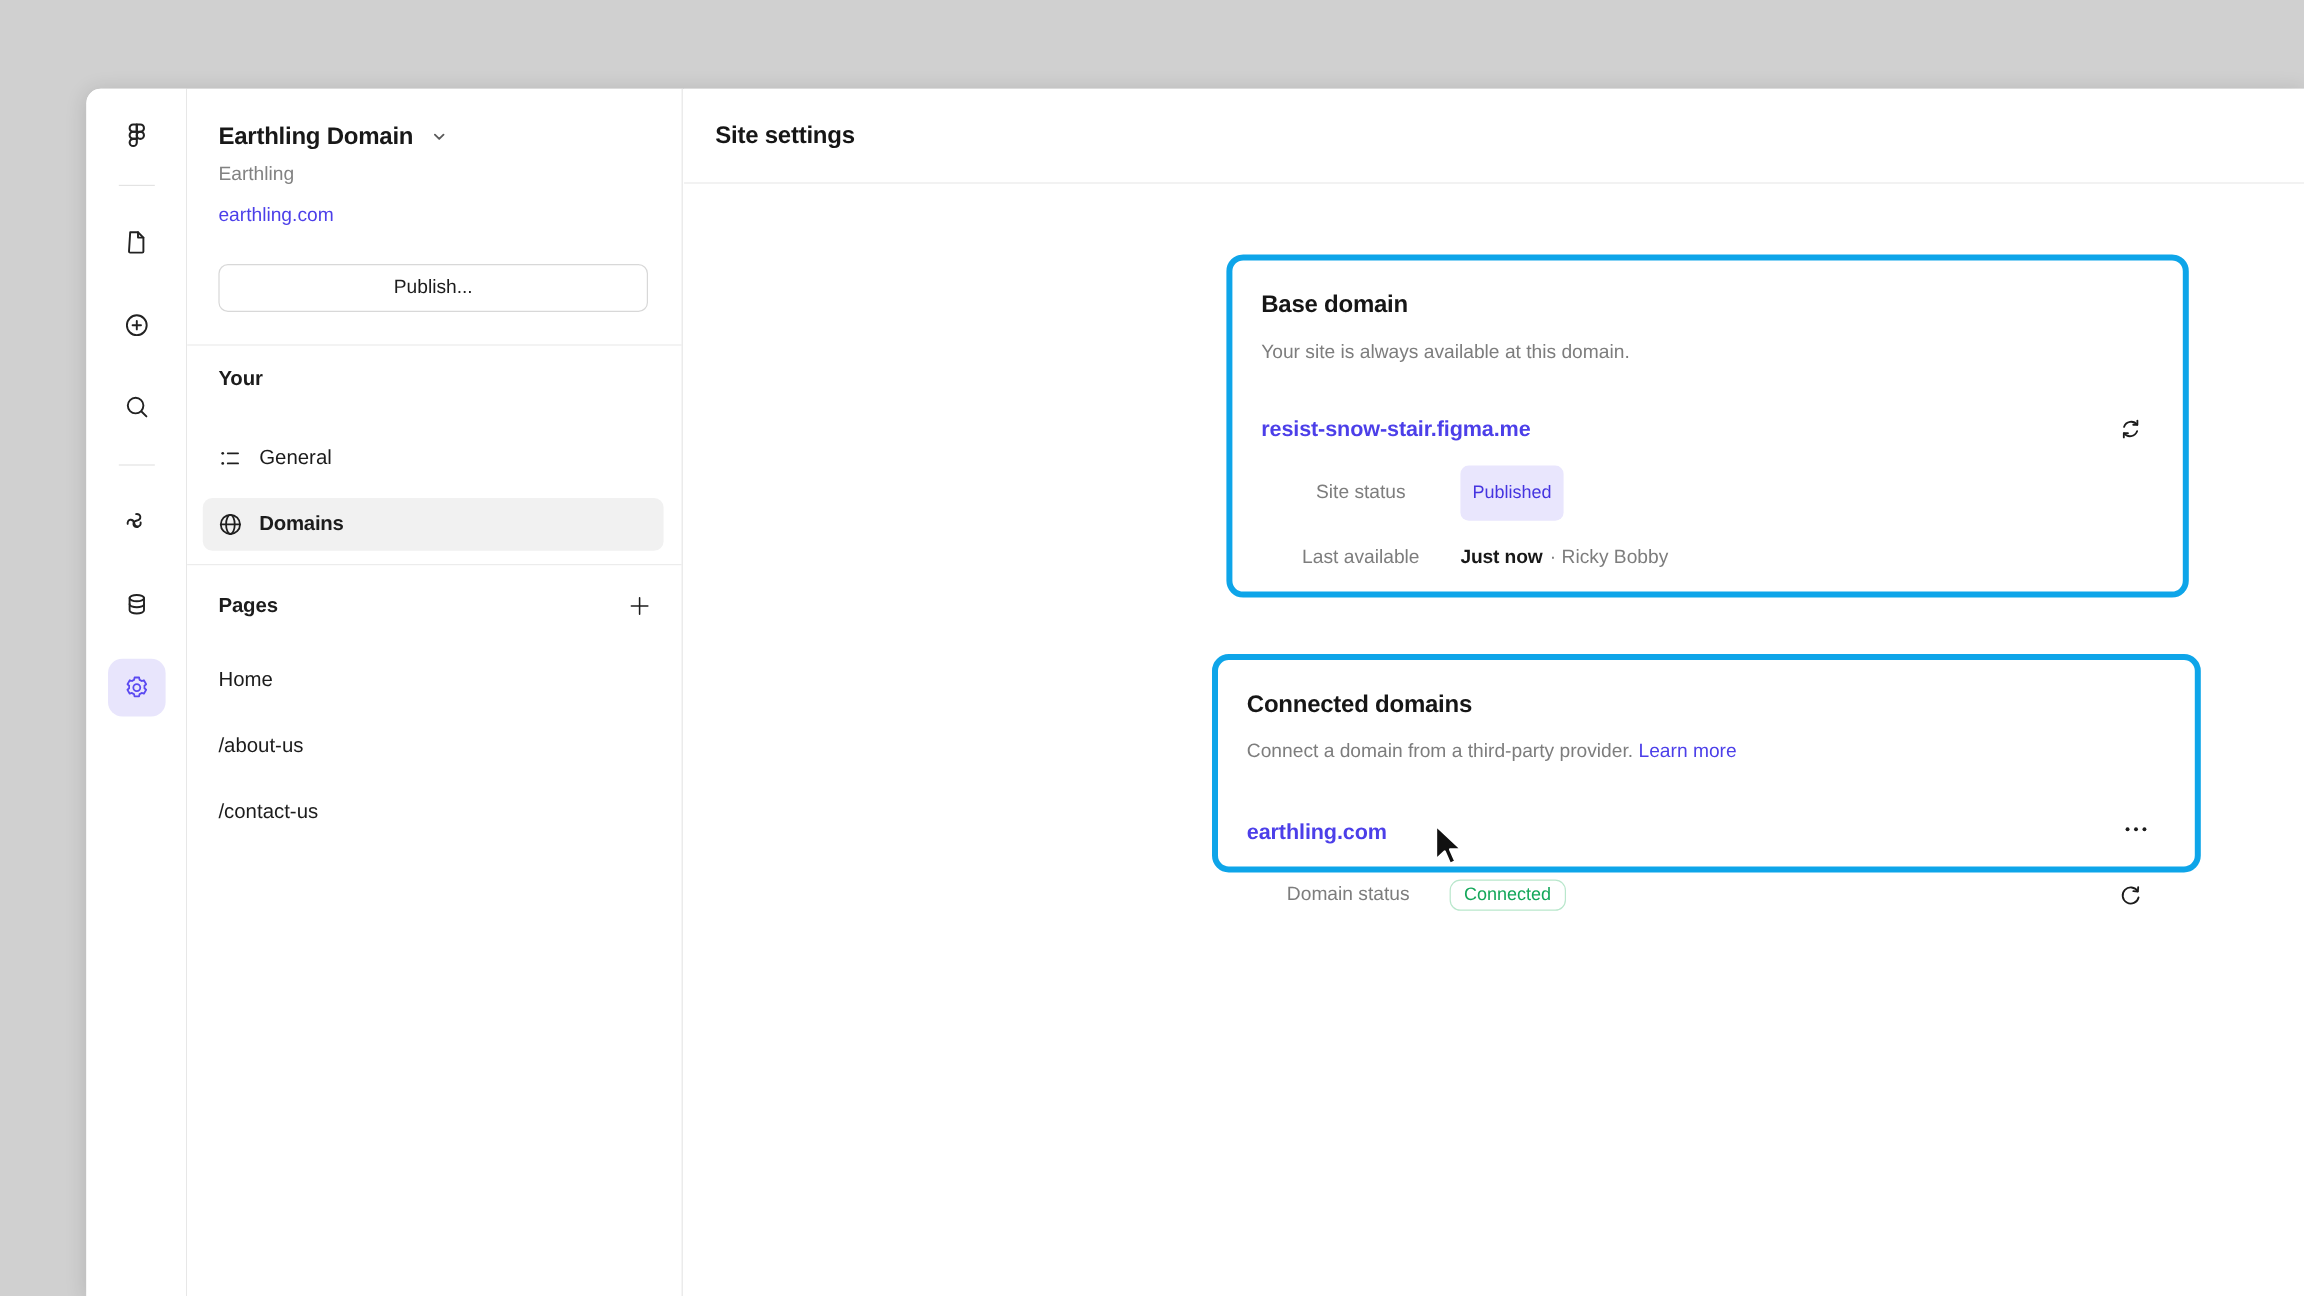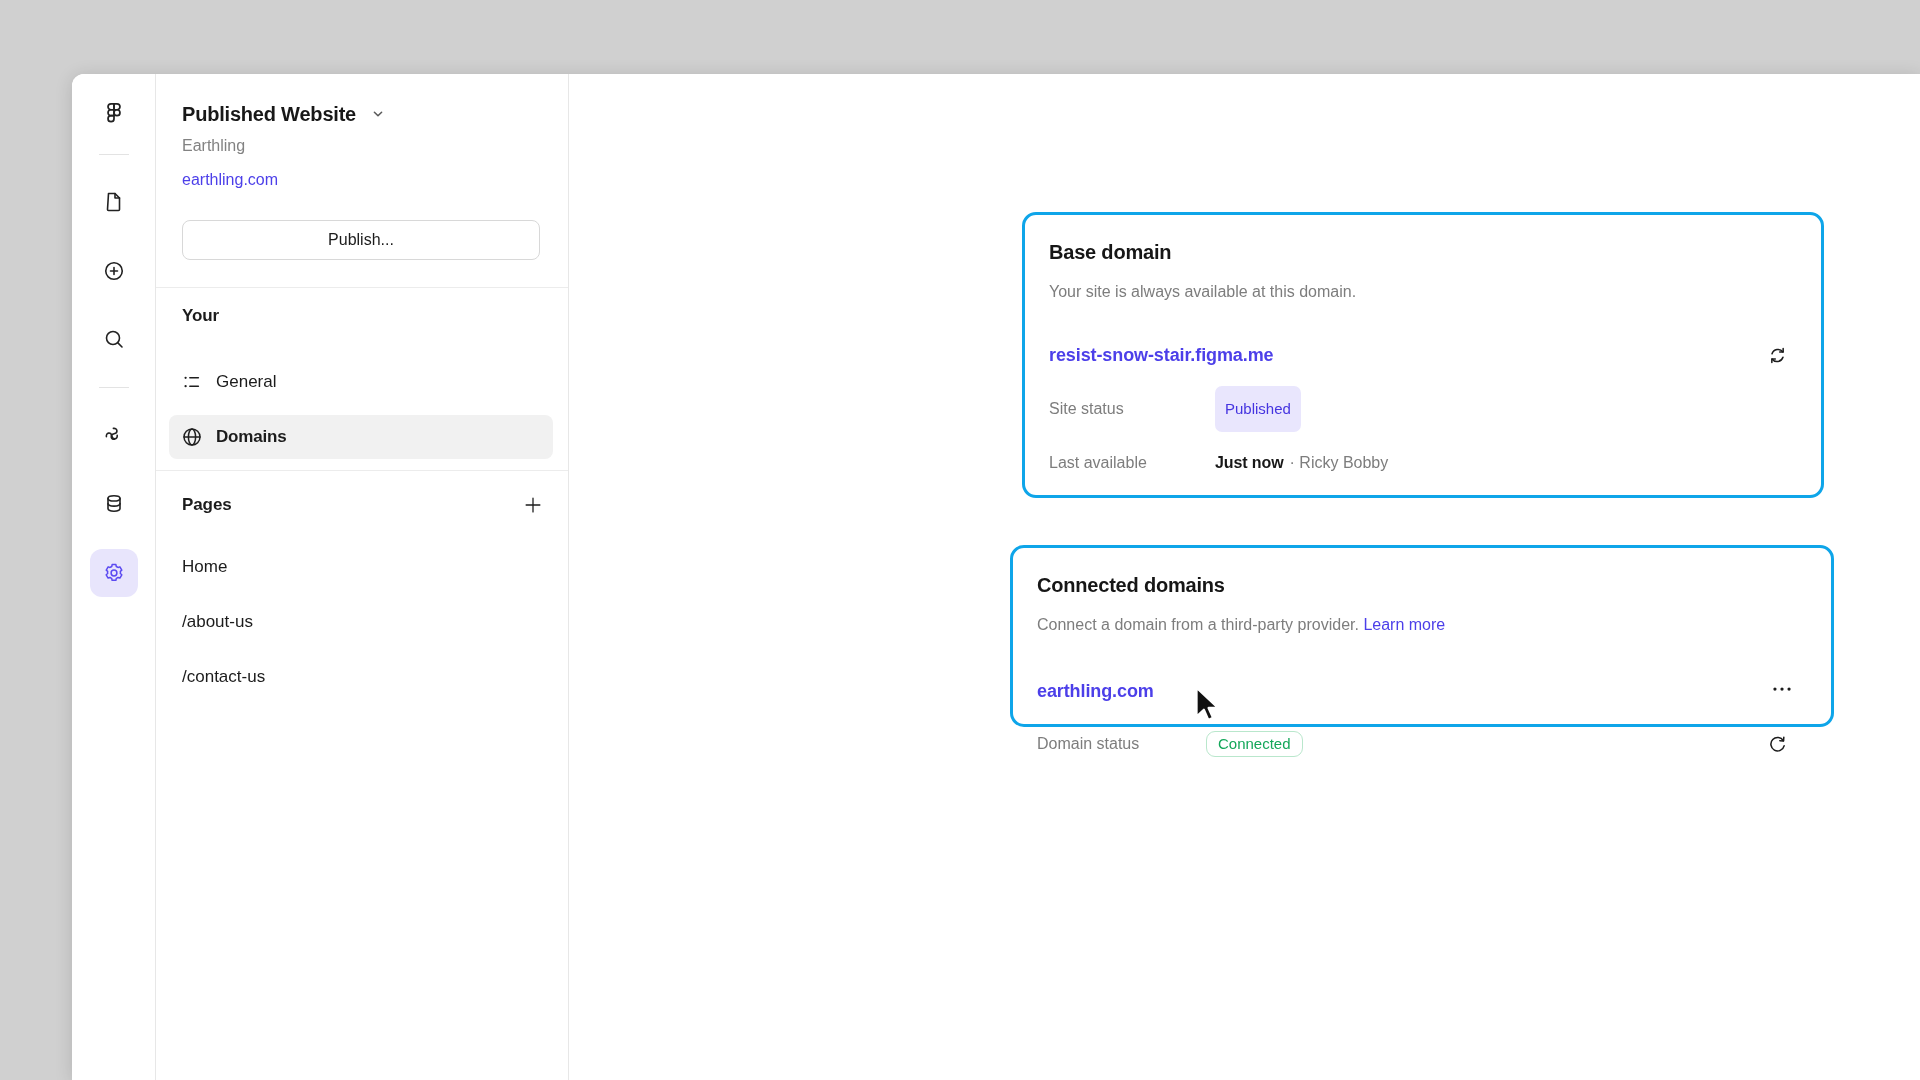--- a/index.html
+++ b/index.html
@@ -56,21 +56,21 @@
   .nav-row.selected { background:#f1f1f1; }
   .nav-row.selected .nav-label { font-weight:700; letter-spacing:-0.2px; }
   .page-row { position:absolute; left:13px; width:384px; height:44px; display:flex; align-items:center; padding-left:13px; border-radius:8px; cursor:pointer; }
   .page-row span { font-size:17px; color:#1c1c1c; }
   .add-page-btn { position:absolute; left:360px; width:34px; height:34px; display:flex; align-items:center; justify-content:center; border-radius:8px; cursor:pointer; }
   .add-page-btn svg { stroke:#1c1c1c; fill:none; stroke-width:1.4; stroke-linecap:round; }
   
   .main { position:absolute; left:498px; top:0; right:0; bottom:0; background:#fff; }
   .main-header { position:absolute; left:0; right:0; top:0; height:79px; border-bottom:1px solid #e9e9e9; display:flex; align-items:center; padding-left:26px; }
   .page-title { font-size:20px; font-weight:700; letter-spacing:-0.2px; color:#161616; }
-  .card { position:absolute; border:3px solid #0ea5e9; border-radius:14px; background:#fff; }
+  .card { position:absolute; border:5px solid #0ea5e9; border-radius:14px; background:#fff;text-align:center; }
   .card-title { position:absolute; left:24px; top:26px; font-size:20px; font-weight:700; letter-spacing:-0.2px; color:#161616; }
   .card-desc { position:absolute; left:24px; top:68px; font-size:16px; color:#7d7d7d; }
   .card-desc .learn-more { color:#4c3fe9; cursor:pointer; }
   .domain-row { position:absolute; left:24px; right:24px; height:30px; display:flex; align-items:center; }
   .domain-link { font-size:18px; font-weight:700; letter-spacing:-0.1px; color:#4c3fe9; cursor:pointer; }
   .meta-row { position:absolute; left:24px; right:24px; height:28px; display:flex; align-items:center; }
   .meta-label { width:166px; flex:none; font-size:16px; color:#7d7d7d; }
   .meta-value { font-size:16px; color:#181818; font-weight:700; letter-spacing:-0.1px; }
   .meta-extra { font-size:16px; color:#7d7d7d; margin-left:6px; }
   .badge-purple {
@@ -140,21 +140,21 @@
     <div class="rail-btn selected" style="top:475px">
       <svg width="24" height="24" viewBox="0 0 24 24" style="stroke-width:1.5">
         <path d="M13.9 3.6 l0.4 1.9 a7 7 0 0 1 1.75 1 l1.85 -0.62 1.9 3.3 -1.45 1.25 a7 7 0 0 1 0 2.1 l1.45 1.25 -1.9 3.3 -1.85 -0.62 a7 7 0 0 1 -1.75 1 l-0.4 1.9 h-3.8 l-0.4 -1.9 a7 7 0 0 1 -1.75 -1 l-1.85 0.62 -1.9 -3.3 1.45 -1.25 a7 7 0 0 1 0 -2.1 L4.25 9.18 6.15 5.88 l1.85 0.62 a7 7 0 0 1 1.75 -1 l0.4 -1.9 Z"></path>
         <circle cx="12" cy="12" r="2.9"></circle>
       </svg>
     </div>
   </div>
 
   <div class="sidebar">
     <div class="site-name-row">
-      <span class="site-name">Published Website</span>
+      <span class="site-name">Earthling Domain</span>
       <span class="chev">
         <svg width="18" height="18" viewBox="0 0 20 20">
             <path d="M6 8 l4 4 4 -4"></path>
           </svg>
       </span>
     </div>
     <div class="team-name">Earthling</div>
     <div class="side-domain-link">earthling.com</div>
     <button class="publish-btn">Publish...</button>
 
@@ -195,20 +195,23 @@
     </div>
     <div class="page-row" style="top:526px">
       <span>/about-us</span>
     </div>
     <div class="page-row" style="top:581px">
       <span>/contact-us</span>
     </div>
   </div>
 
   <div class="main">
+    <div class="main-header">
+      <span class="page-title">Site settings</span>
+    </div>
 
     <div class="card" style="left:452px; top:138px; width:802px; height:286px;">
       <div class="card-title">Base domain</div>
       <div class="card-desc">Your site is always available at this domain.</div>
 
       <div class="domain-row" style="top:125px">
         <span class="domain-link">resist-snow-stair.figma.me</span>
       </div>
       <div class="card-icon-btn" style="right:26px; top:122px;">
         <svg width="23" height="23" viewBox="0 0 24 24">

